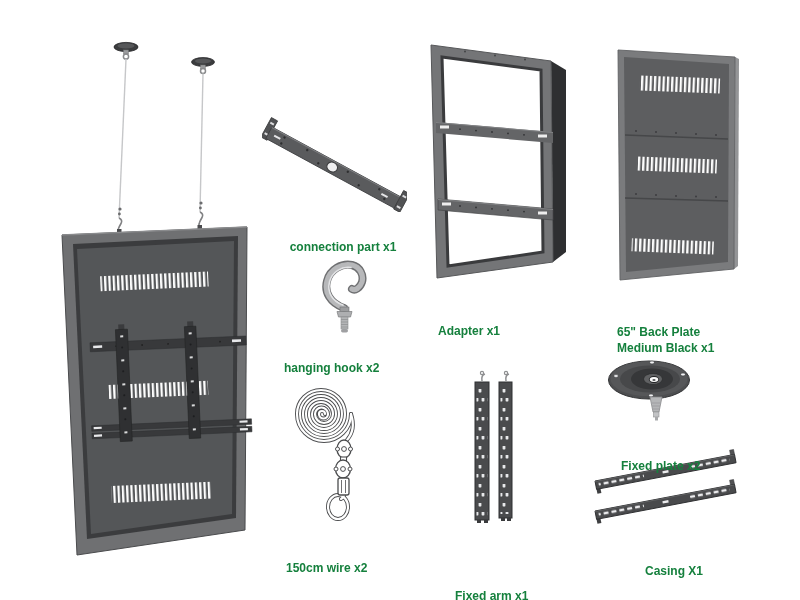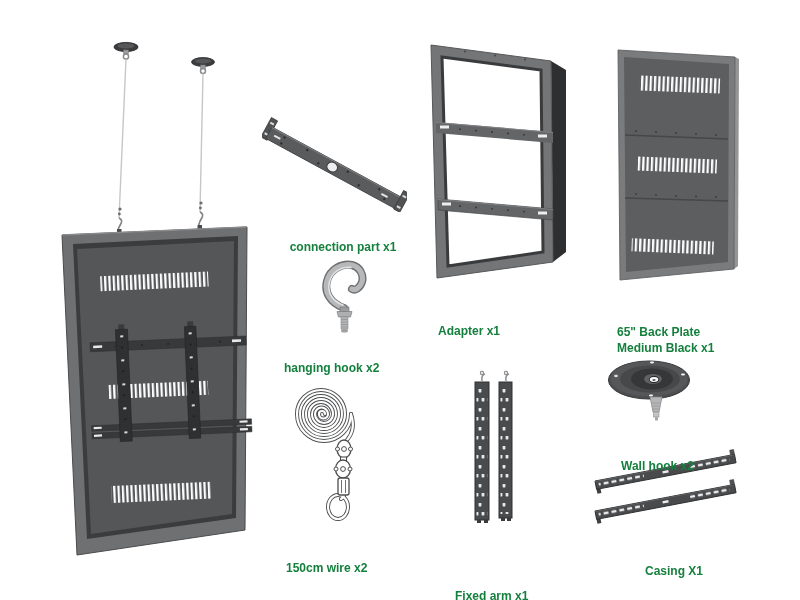--- a/index.html
+++ b/index.html
@@ -328,15 +328,15 @@
 
   <div class="lbl" id="lbl-connection">connection part x1</div>
   <div class="lbl" id="lbl-hook">hanging hook x2</div>
   <div class="lbl" id="lbl-wire">150cm wire x2</div>
   <div class="lbl" id="lbl-casing">Adapter x1</div>
   <div class="lbl" id="lbl-backplate">
     <div>65" Back Plate</div>
     <div>Medium Black x1</div>
   </div>
   <div class="lbl" id="lbl-fixedarm">Fixed arm x1</div>
-  <div class="lbl" id="lbl-wallplate">Wall hook x2</div>
+  <div class="lbl" id="lbl-wallplate">Fixed plate x2</div>
   <div class="lbl" id="lbl-adapter">Casing X1</div>
 </div>
 
 </body></html>

